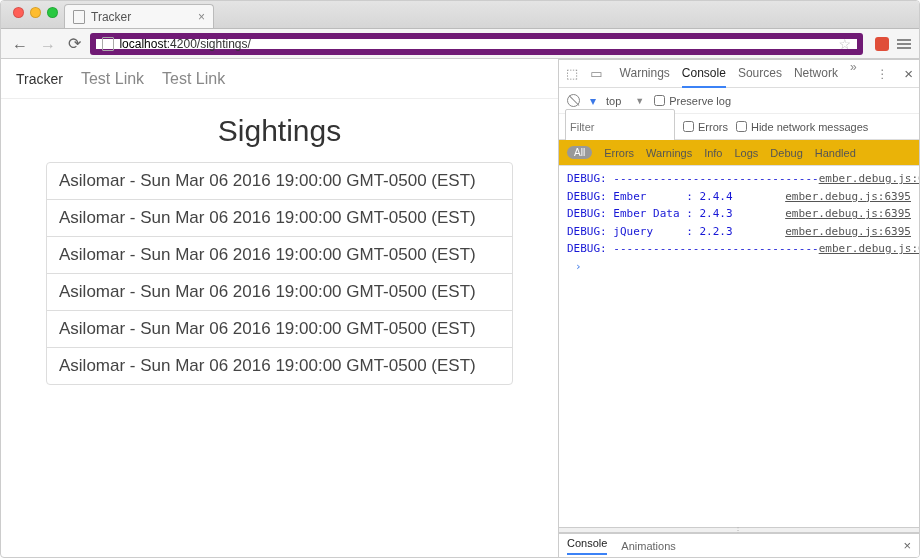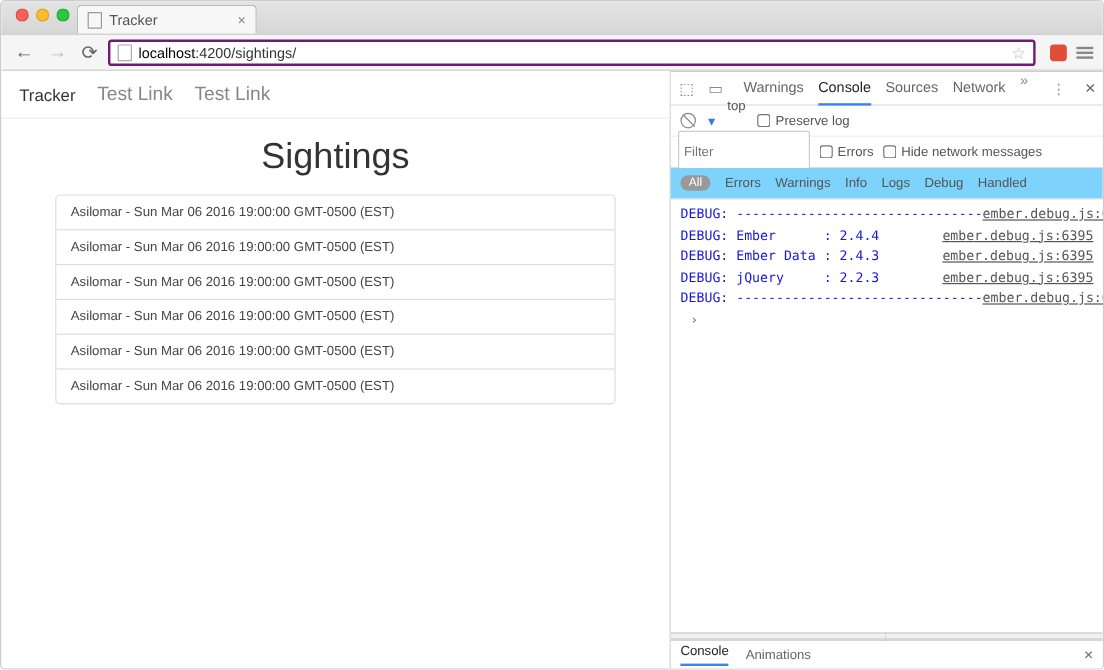--- a/index.html
+++ b/index.html
@@ -11,61 +11,61 @@
 .traffic { display: flex; gap: 6px; align-items: center; height: 100%; padding: 0 6px 4px 4px; }
 .dot { width: 11px; height: 11px; border-radius: 50%; border: 1px solid rgba(0,0,0,0.15); }
 .dot.red { background:#ff5f57; } .dot.yellow{background:#febc2e;} .dot.green{background:#28c840;}
 .tab { background:#f7f7f7; border:1px solid #bbb; border-bottom:none; border-radius:4px 4px 0 0; height:24px; display:flex; align-items:center; padding:0 30px 0 8px; gap:6px; font-size:12px; color:#555; min-width:150px; position:relative;}
 .tab .file-icon { width:12px; height:14px; border:1px solid #999; border-radius:1px; position:relative; }
 .tab .x { position:absolute; right:8px; font-size:12px; color:#888; }
 
 
 .toolbar { height: 30px; background:#f5f5f5; border-bottom:1px solid #ccc; display:flex; align-items:center; padding:0 8px; gap:6px; }
 .tb-btn { color:#666; font-size:16px; padding:0 3px; cursor:pointer; }
-.omnibox { flex:1; height:22px; border:2px solid #701a75; border-radius:3px; background:#fff; display:flex; align-items:center; padding:0 6px; font-size:12px; color:#666; gap:5px;}
+.omnibox { flex:1; height:22px; border:6px solid #701a75; border-radius:3px; background:#fff; display:flex; align-items:center; padding:0 6px; font-size:12px; color:#666; gap:5px;}
 .omnibox .url { color:#333;}
 .omnibox .url b { font-weight:normal; color:#000;}
 .rt-icons { display:flex; gap:8px; align-items:center; padding-left:6px;}
 .star { color:#bbb; font-size:14px;}
 .ember-icon { width:14px; height:14px; background:#e04e39; border-radius:3px;}
 .burger { display:flex; flex-direction:column; gap:2px;}
 .burger span { width:14px; height:2px; background:#888;}
 
 
 .splitbody { flex:1; display:flex; min-height:0; }
 .page { flex:1; overflow:auto; border-right:1px solid #ccc; }
 .appnav { height:40px; display:flex; align-items:center; gap:18px; padding:0 15px; background:#fff; border-bottom:1px solid #eee; font-size:14px;}
 .appnav .brand { color:#333;}
 .appnav .link { color:#888; font-size:16px;}
 .content { padding: 15px 45px; }
 h1 { font-size:30px; font-weight:500; margin-bottom:14px;text-align:center; }
 .listgroup { border:1px solid #ddd; border-radius:4px; }
-.list-item { padding:8px 12px; border-bottom:1px solid #ddd; font-size:11px; color:#444;}
+.list-item { padding:8px 12px; border-bottom:1px solid #ddd; font-size:17px; color:#444;}
 .list-item:last-child { border-bottom:none;}
 
 
 .devtools { width:360px; background:#fff; display:flex; flex-direction:column; font-size:12px; border-top:1px solid #ccc;}
 .dt-top { height:28px; border-bottom:1px solid #ddd; display:flex; align-items:center; padding:0 6px; gap:10px;}
 .dt-ic { color:#888; font-size:13px; padding:0 1px;}
 .dt-tabs { display:flex; gap:12px; flex:1; padding-left:6px;}
 .dt-tab { color:#666; padding:6px 0;}
 .dt-tab.active { color:#222; border-bottom:2px solid #3b82f6; font-weight:500;}
 .dt-more { color:#888;}
 .dt-close { color:#666; font-size:15px; padding-left:6px;}
 .dt-bar2 { height:26px; border-bottom:1px solid #eee; display:flex; align-items:center; padding:0 8px; gap:10px; color:#444; font-size:11px;}
 .dt-bar2 .nosym { width:13px; height:13px; border:1.3px solid #888; border-radius:50%; position:relative;}
 .dt-bar2 .nosym::after { content:""; position:absolute; width:14px; height:1.3px; background:#888; transform:rotate(45deg); top:5px; left:-1px;}
 .funnel { color:#3b78e7; font-size:12px;}
-.topsel { display:flex; align-items:center; gap:14px; color:#555;flex-direction:column;}
+.topsel { display:flex; align-items:center; gap:14px; color:#555;}
 .tri { font-size:9px; color:#888;}
 .chk { display:flex; align-items:center; gap:4px; color:#555;}
 .chk input { width:11px; height:11px;}
 .dt-bar3 { height:26px; border-bottom:1px solid #ddd; display:flex; align-items:center; padding:0 6px; gap:8px; font-size:11px;}
 .filterbox { width:110px; height:36px; border:1px solid #ccc; border-radius:2px; padding:0 4px; font-size:11px; color:#888;}
-.dt-bar4 { height:26px; border-bottom:1px solid #ddd; display:flex; align-items:center; padding:0 8px; gap:12px; font-size:11px; background:#7dd3fc;}
+.dt-bar4 { height:26px; border-bottom:1px solid #ddd; display:flex; align-items:center; padding:0 8px; gap:12px; font-size:11px; background:#eab308;}
 .pill { background:#999; color:#fff; border-radius:8px; padding:1px 7px; font-size:10px;}
 .lvl { color:#555;}
 .console-out { flex:1; overflow:auto; padding:4px 8px; font-family: Menlo, Consolas, monospace; font-size:11px;}
 .log-line { display:flex; justify-content:space-between; white-space:pre; color:#1717d6; line-height:1.6;}
 .log-line .src { color:#555; text-decoration:underline;}
 .prompt { color:#3b78e7; font-family:Menlo,monospace; padding:2px 8px;}
 .drawer-sep { height:6px; background:#f0f0f0; border-top:1px solid #ccc; border-bottom:1px solid #ccc; display:flex; justify-content:center; align-items:center; color:#aaa; letter-spacing:2px; font-size:8px;}
 .drawer { height:24px; border-top:1px solid #ccc; display:flex; align-items:center; padding:0 8px; gap:14px; font-size:11px; color:#666;}
 .drawer .dx { margin-left:auto; font-size:13px;}
 </style>

